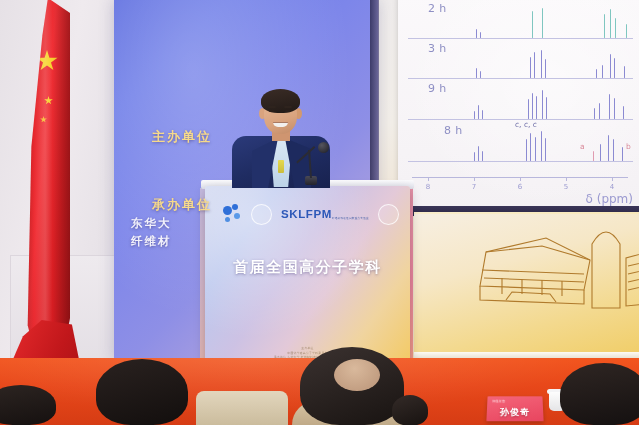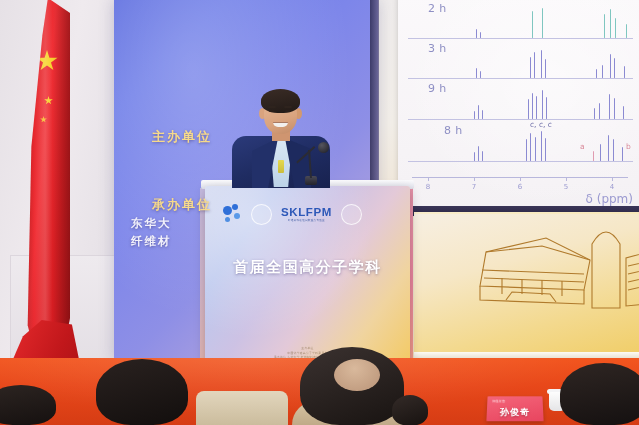--- a/index.html
+++ b/index.html
@@ -77,21 +77,21 @@
   .podium-left-strip{position:absolute;left:200px;top:188px;width:8px;height:182px;
     background:linear-gradient(180deg,#c7bcdf,#d7b9cb,#e8b7ae);opacity:.95;}
   .podium-right-strip{position:absolute;left:402px;top:188px;width:11px;height:182px;
     background:linear-gradient(180deg,#e492a8,#e8849e,#ef9a86);}
 
   .logo-row{position:absolute;left:16px;top:18px;display:flex;align-items:center;gap:9px;}
   .logo-mol{position:relative;width:21px;height:21px;}
   .logo-mol i{position:absolute;border-radius:50%;background:#2f6fd8;display:block;}
   .logo-seal{width:19px;height:19px;border-radius:50%;border:1.4px solid rgba(255,255,255,.78);
     background:rgba(255,255,255,.14);}
-  .logo-sklfpm{display:flex;flex-direction:column;align-items:center;line-height:1;}
+  .logo-sklfpm{display:flex;align-items:flex-end;line-height:1;}
   .logo-sklfpm .big{font-size:11.5px;font-weight:800;color:#2d58b8;letter-spacing:.6px;
     font-family:"Liberation Sans",sans-serif;}
   .logo-sklfpm .sm{font-size:2.6px;color:#4a63a8;letter-spacing:.25px;margin-top:1.5px;}
 
   .podium-title{position:absolute;left:0;right:0;top:72px;text-align:center;
     font-family:"DejaVu Sans",sans-serif;font-size:15px;font-weight:700;color:#ffffff;
     letter-spacing:1.5px;text-shadow:0 1px 3px rgba(70,60,120,.5);}
   .podium-subtitle{position:absolute;left:0;right:0;top:94px;text-align:center;
     font-family:"DejaVu Sans",sans-serif;font-size:13px;font-weight:700;
     color:rgba(255,255,255,.48);letter-spacing:1.6px;}
@@ -238,21 +238,21 @@
       <div class="peak" style="left:134px;height:29px;"></div>
       <div class="peak" style="left:138px;height:22px;"></div>
       <div class="peak" style="left:186px;height:11px;"></div>
       <div class="peak" style="left:191px;height:16px;"></div>
       <div class="peak" style="left:201px;height:25px;"></div>
       <div class="peak" style="left:206px;height:21px;"></div>
       <div class="peak" style="left:215px;height:13px;"></div>
     </div>
 
     <div class="spec-label" style="left:30px;top:130px;padding-left:16px;">8 h</div>
-    <div class="annot" style="left:132px;top:126px;">c, c, c</div>
+    <div class="annot" style="left:117px;top:126px;">c, c, c</div>
     <div class="annot red" style="left:182px;top:148px;">a</div>
     <div class="annot red" style="left:228px;top:148px;">b</div>
     <div class="baseline" style="left:10px;top:167px;width:225px;"></div>
     <div class="trace" style="left:10px;top:132px;width:225px;height:35px;">
       <div class="peak" style="left:66px;height:9px;"></div>
       <div class="peak" style="left:70px;height:15px;"></div>
       <div class="peak" style="left:74px;height:10px;"></div>
       <div class="peak" style="left:118px;height:22px;"></div>
       <div class="peak" style="left:122px;height:28px;"></div>
       <div class="peak" style="left:127px;height:24px;"></div>

